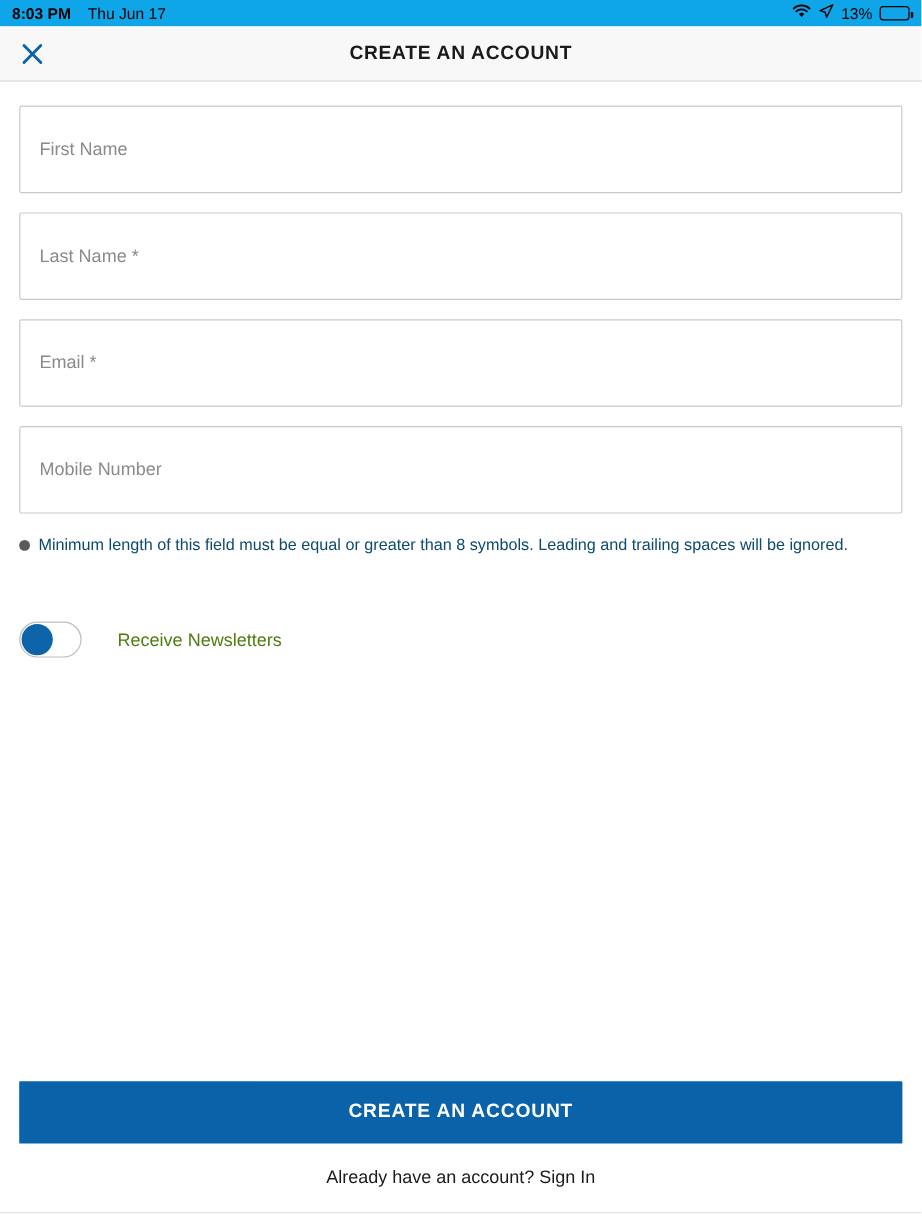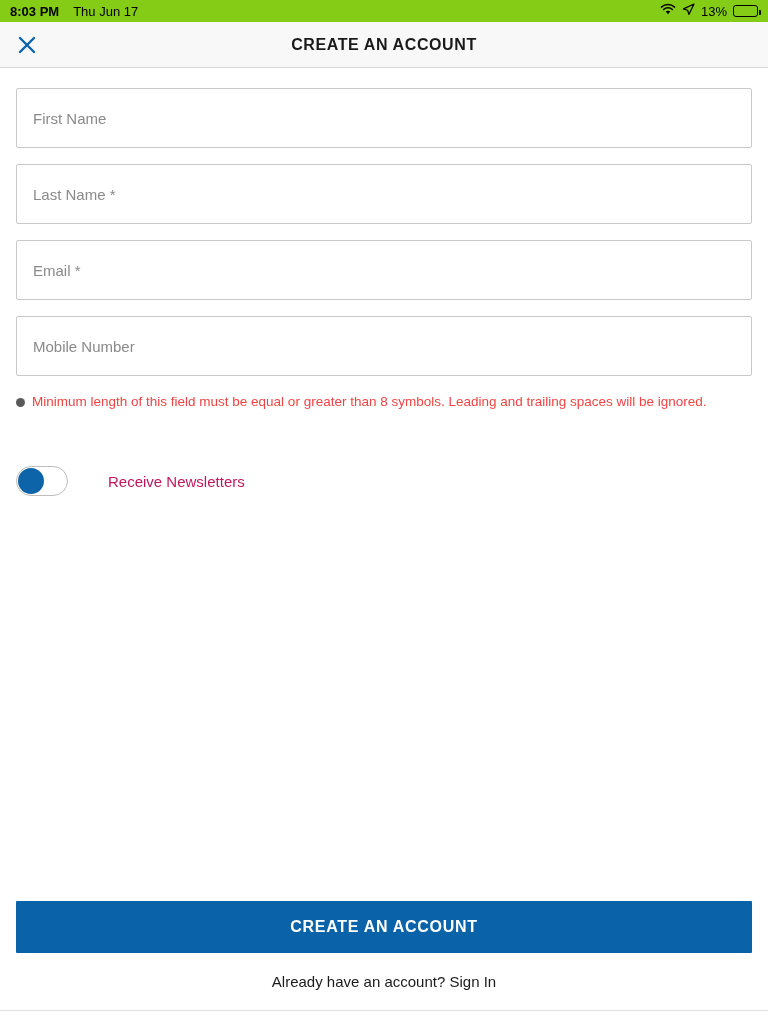--- a/index.html
+++ b/index.html
@@ -15,21 +15,21 @@
     width: 768px;
     height: 1024px;
     display: flex;
     flex-direction: column;
     background: #ffffff;
   }
 
   
   .statusbar {
     height: 22px;
-    background: #84cc16;
+    background: #0ea5e9;
     display: flex;
     align-items: center;
     padding: 0 10px;
     font-size: 13px;
     color: #000;
     flex: none;
   }
   .statusbar .left {
     display: flex;
     align-items: center;
@@ -98,21 +98,21 @@
     cursor: pointer;
   }
 
   
   .form {
     padding: 20px 16px 0 16px;
     flex: none;
   }
   .field {
     position: relative;
-    height: 60px;
+    height: 73px;
     border: 1px solid #c9c9c9;
     border-radius: 2px;
     margin-bottom: 16px;
     display: flex;
     align-items: center;
     padding: 0 16px;
     background: #fff;
   }
   .field input {
     border: none;
@@ -150,21 +150,21 @@
     width: 9px;
     height: 9px;
     border-radius: 50%;
     background: #5a5a5a;
     margin-top: 6px;
     margin-right: 7px;
     flex: none;
   }
   .hint-text {
     font-size: 13.5px;
-    color: #ef4444;
+    color: #0c4a6e;
     line-height: 1.5;
   }
 
   
   .toggle-row {
     display: flex;
     align-items: center;
     margin-top: 54px;
     padding-left: 0px;
   }
@@ -181,23 +181,23 @@
   .toggle .knob {
     position: absolute;
     left: 1px;
     top: 1px;
     width: 26px;
     height: 26px;
     border-radius: 50%;
     background: #0d64a8;
   }
   .toggle-label {
-    margin-left: 40px;
+    margin-left: 30px;
     font-size: 15px;
-    color: #be185d;
+    color: #4d7c0f;
   }
 
   
   .spacer-flex { flex: 1; }
   .footer {
     padding: 0 16px 20px 16px;
     flex: none;
   }
   .cta {
     width: 100%;

